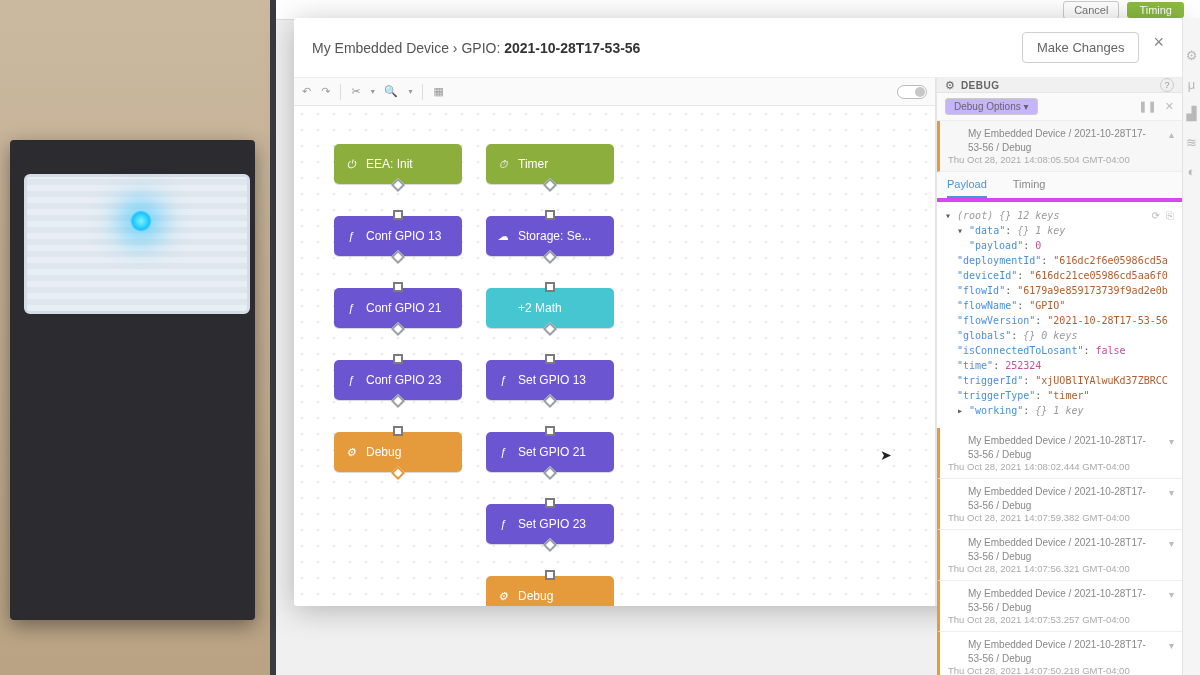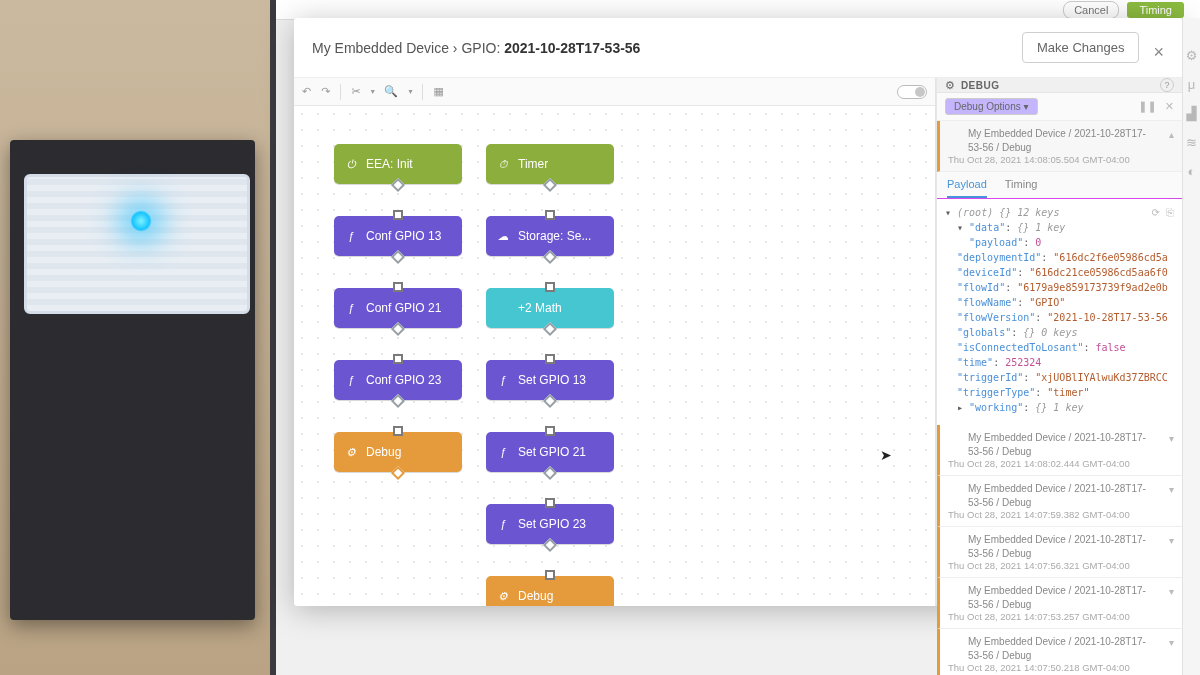--- a/index.html
+++ b/index.html
@@ -7,28 +7,28 @@
 
 
 .backdrop { position:absolute; inset:0; background: linear-gradient(90deg, #c7b39b 0%, #bda98e 22%, #3a3a3f 22%, #3a3a3f 24%, #59595e 24%, #59595e 25%, #f3f3f3 25%); }
 .hw-photo { position:absolute; left:0; top:0; width:270px; height:675px; background: linear-gradient(#cbb99f,#b9a384); }
 .board { position:absolute; left:10px; top:140px; width:245px; height:480px; background:#2b2b30; border-radius:4px; box-shadow:0 6px 20px rgba(0,0,0,.4); }
 .breadboard { position:absolute; left:24px; top:174px; width:226px; height:140px; background: repeating-linear-gradient(0deg,#e9eef4 0 6px,#dfe6ee 6px 12px); border-radius:6px; border:3px solid #d4dde8; }
 .led { position:absolute; left:130px; top:210px; width:22px; height:22px; border-radius:50%; background: radial-gradient(circle,#7df3ff 0%, #18c4ff 55%, rgba(24,196,255,0) 80%); box-shadow:0 0 28px 12px rgba(60,200,255,.7); }
 
 .app-shell { position:absolute; left:276px; top:0; right:0; bottom:0; background:#f0f0f0; }
 .app-top { height:20px; background:#fff; border-bottom:1px solid #ddd; display:flex; justify-content:flex-end; align-items:center; padding:0 16px; gap:8px; }
-.btn-outline { border:1px solid #ccc; background:#fff; border-radius:8px; padding:2px 10px; color:#777; font-size:11px; }
+.btn-outline { border:1px solid #ccc; background:#fff; border-radius:3px; padding:2px 10px; color:#777; font-size:11px; }
 .btn-green { background:#8bbb3f; color:#fff; border:none; border-radius:3px; padding:2px 12px; font-size:11px; }
 
 .modal { position:absolute; left:294px; top:18px; width:888px; height:588px; background:#fff; border-radius:3px; box-shadow:0 4px 30px rgba(0,0,0,.25); display:flex; flex-direction:column; }
 .modal-head { display:flex; align-items:center; justify-content:space-between; padding:14px 18px; border-bottom:1px solid #eee; }
 .crumb { font-size:14px; color:#555; }
 .crumb b { color:#333; }
-.head-right { display:flex; align-items:flex-end; gap:14px; }
+.head-right { display:flex; align-items:flex-start; gap:14px; }
 .btn-changes { border:1px solid #cfcfcf; background:#fff; border-radius:4px; padding:7px 14px; color:#666; font-size:13px; }
 .close-x { font-size:18px; color:#888; cursor:pointer; }
 
 .modal-body { flex:1; display:flex; min-height:0; }
 .canvas-wrap { flex:1; display:flex; flex-direction:column; border-right:1px solid #e3e3e3; min-width:0; }
 .toolbar { height:28px; border-bottom:1px solid #e7e7e7; background:#fafafa; display:flex; align-items:center; padding:0 8px; gap:10px; color:#999; font-size:11px; }
 .tool-sep { width:1px; height:16px; background:#ddd; }
 .toggle { margin-left:auto; width:30px; height:14px; border-radius:8px; border:1px solid #bbb; background:#fff; position:relative; }
 .toggle::after { content:''; position:absolute; right:1px; top:1px; width:10px; height:10px; border-radius:50%; background:#c7c7c7; }
 
@@ -54,21 +54,21 @@
 .dbg-opts { display:flex; align-items:center; padding:5px 8px; border-bottom:1px solid #eee; gap:6px; }
 .opts-btn { border:1px solid #ccc; background:#c4b5fd; padding:2px 8px; border-radius:3px; font-size:10px; color:#666; }
 .opts-right { margin-left:auto; display:flex; gap:8px; color:#bbb; }
 
 .entry { border-bottom:1px solid #eee; border-left:3px solid #e59a3b; padding:6px 8px 6px 8px; background:#fff; position:relative; }
 .entry.open { background:#f7f7f7; }
 .entry-path { font-size:10px; color:#888; line-height:1.35; padding-right:14px;margin-left:20px; }
 .entry-time { font-size:9.5px; color:#aaa; }
 .entry .chev { position:absolute; right:8px; top:8px; color:#bbb; font-size:10px; }
 
-.tabs { display:flex; gap:18px; padding:6px 10px 0; border-bottom:1px solid #d946ef; font-size:11px; }
+.tabs { display:flex; gap:26px; padding:6px 10px 0; border-bottom:4px solid #d946ef; font-size:11px; }
 .tabs span { padding-bottom:6px; color:#888; }
 .tabs .active { color:#4894d8; border-bottom:2px solid #4894d8; }
 
 .payload { padding:6px 8px 10px; font-family: Menlo, Consolas, monospace; font-size:10px; line-height:1.5; color:#5e5e5e; background:#fff; overflow:auto; }
 .k { color:#4a90d9; }
 .s { color:#b35c2e; }
 .n { color:#c24f98; }
 .g { color:#9b9b9b; font-style:italic; }
 .bool { color:#c24f98;margin-top:17px; }
 .indent1 { padding-left:12px; } .indent2 { padding-left:24px; }

